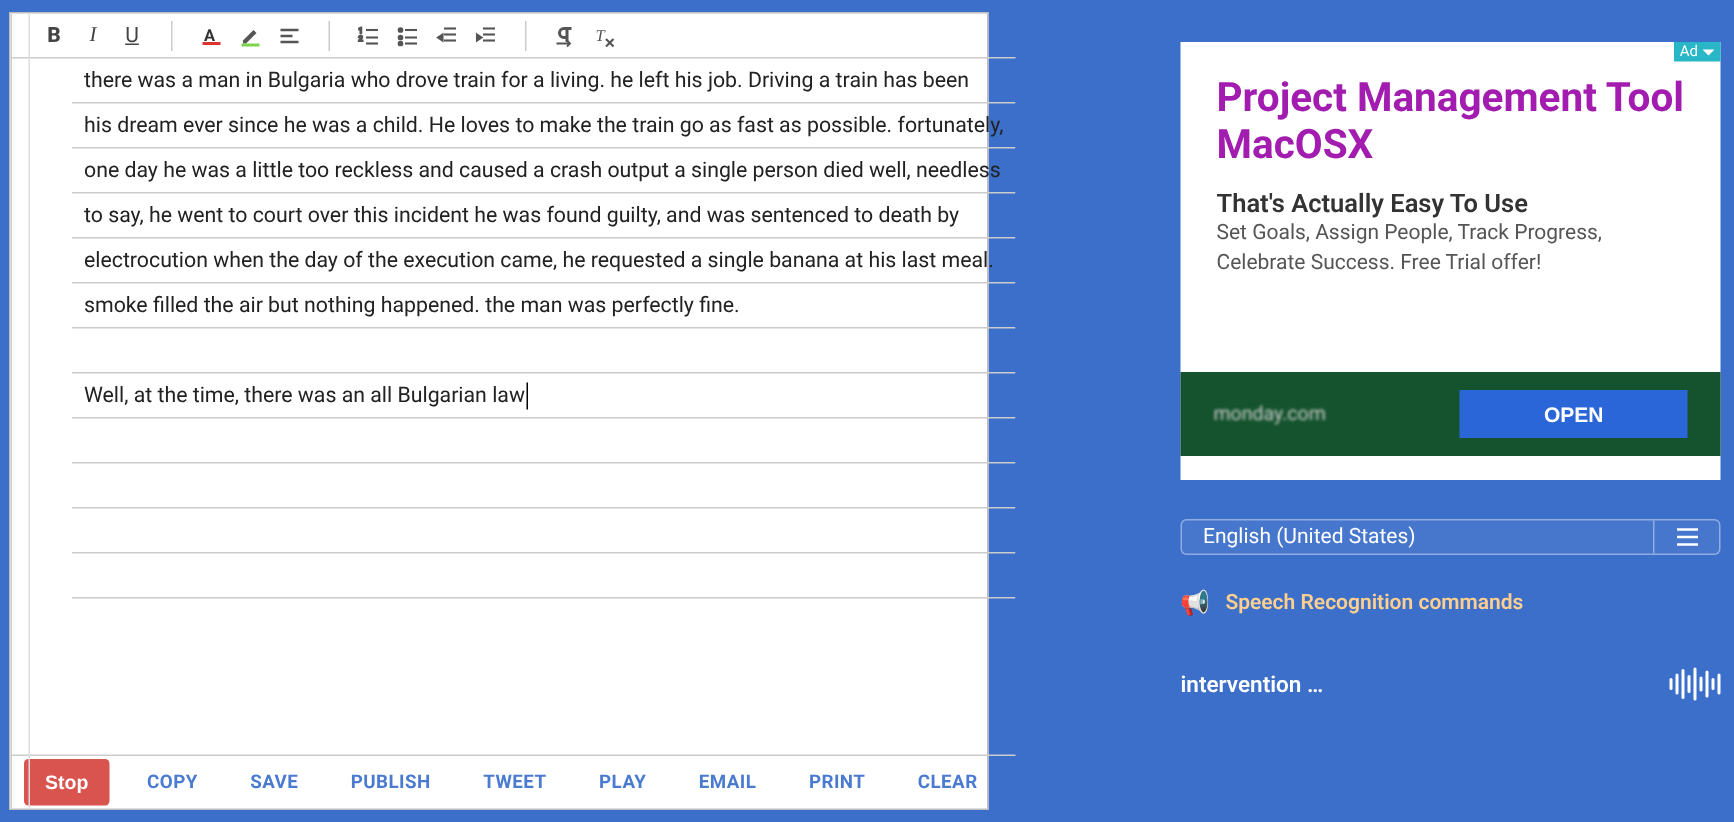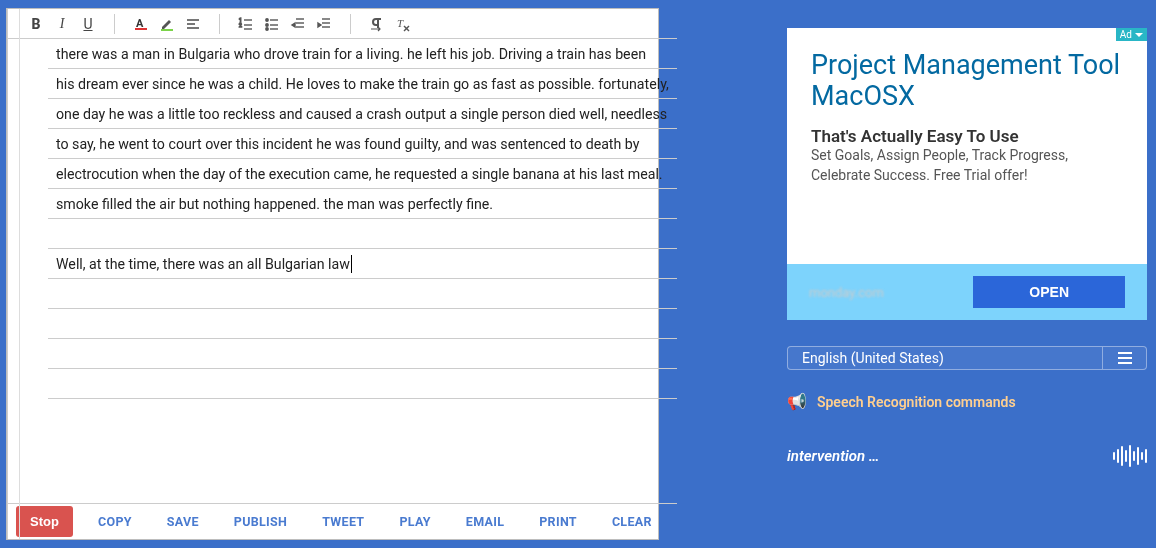--- a/index.html
+++ b/index.html
@@ -128,28 +128,28 @@
   }
   .ad-tag {
     position:absolute;
     top:0; right:0;
     background:#29b6c6;
     color:#fff;
     font-size:10px;
     padding:1px 4px;
     display:flex; align-items:center; gap:3px;
   }
-  .ad-title { font-size:27px; font-weight:400; color:#0369a1; line-height:1.15; margin-bottom:14px;}
+  .ad-title { font-size:27px; font-weight:700; color:#a21caf; line-height:1.15; margin-bottom:14px;}
   .ad-sub { font-size:17px; font-weight:600; color:#333; margin-bottom:0;}
   .ad-body { font-size:14px; color:#555; line-height:1.4;}
   .ad-footer {
     position:absolute;
-    left:0; right:0; bottom:0;
+    left:0; right:0; bottom:16px;
     height:56px;
-    background:#7dd3fc;
+    background:#14532d;
     display:flex;
     align-items:center;
     justify-content:space-between;
     padding:0 22px;
   }
   .ad-blur { color:#ccc; font-size:13px; filter:blur(1px);}
   .open-btn {
     background:#2b66d9;
     color:#fff;
     font-weight:700;
@@ -196,21 +196,20 @@
   }
   .cmd-row .emoji{font-size:16px;}
   .cmd-row span{color:#ffcf8f;}
 
   .live-row {
     margin-top:34px;
     display:flex;
     align-items:center;
     justify-content:space-between;
     color:#fff;
-    font-style:italic;
   }
   .live-text{font-size:15px;font-weight:600;}
   .wave { display:flex; align-items:center; gap:2px;}
   .wave i{
     display:block; width:2px; background:#fff;
     border-radius:1px;
   }
 </style>
 </head>
 <body>

